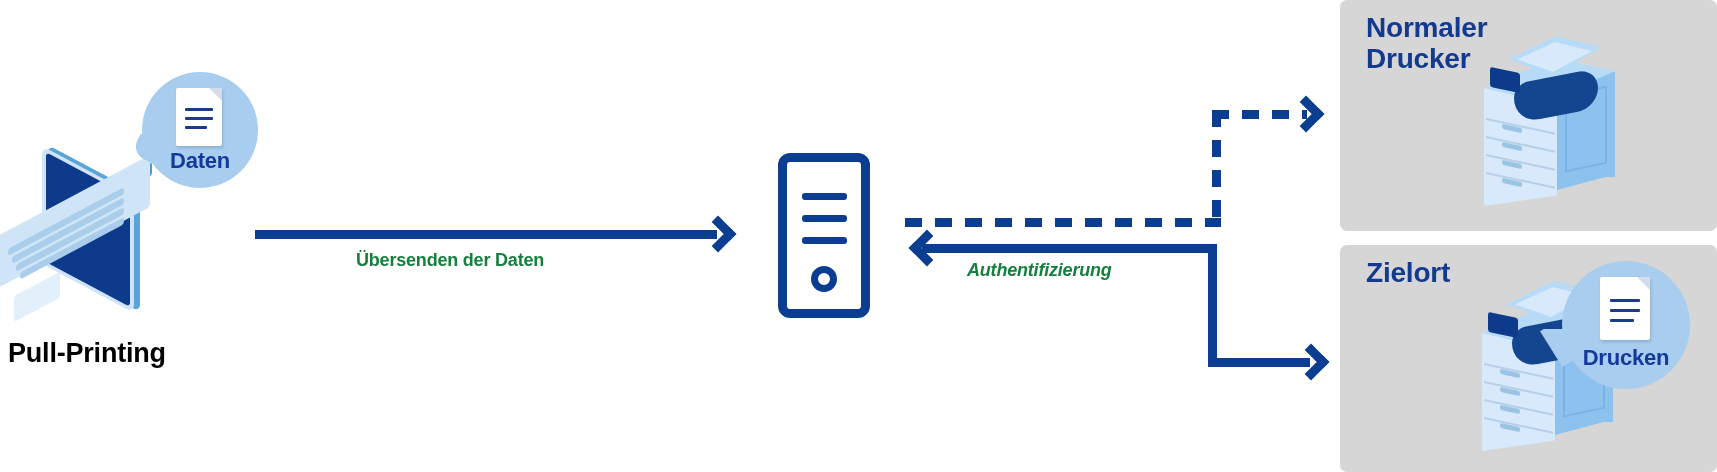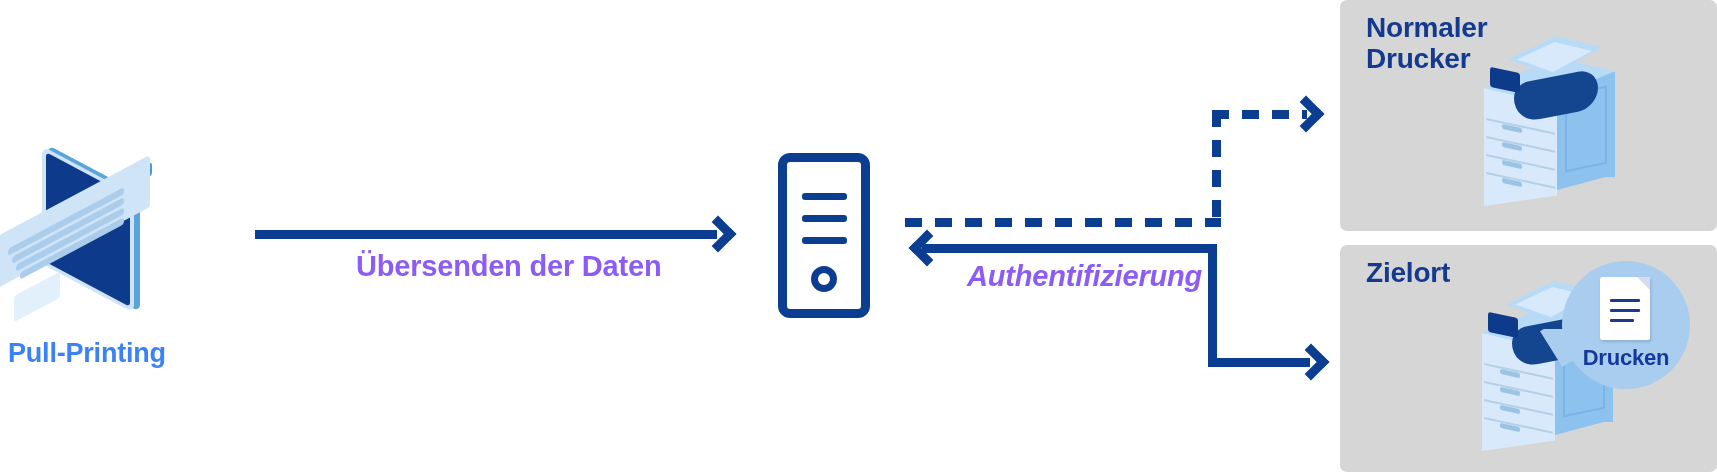--- a/index.html
+++ b/index.html
@@ -18,28 +18,28 @@
     overflow: hidden;
   }
 
   
   .abs { position: absolute; }
 
   
   .label-black {
     font-size: 27px;
     font-weight: bold;
-    color: #3b82f6;
+    color: #000000;
     white-space: nowrap;
     letter-spacing: -0.2px;
   }
   .label-blue {
-    font-size: 29px;
+    font-size: 18px;
     font-weight: bold;
-    color: #8b5cf6;
+    color: #15803d;
     white-space: nowrap;
     letter-spacing: -0.2px;
   }
   .panel-title {
     font-size: 28px;
     font-weight: bold;
     color: #133a8e;
     line-height: 1.12;
     white-space: pre-line;
     letter-spacing: -0.2px;
@@ -191,20 +191,36 @@
       <div class="lap-key" style="left:2px;  top:2px;  width:116px; height:7px;"></div>
       <div class="lap-key" style="left:6px;  top:12px; width:112px; height:7px;"></div>
       <div class="lap-key" style="left:10px; top:22px; width:108px; height:7px;"></div>
       <div class="lap-key" style="left:14px; top:32px; width:104px; height:7px;"></div>
     </div>
 
     <div class="lap-pad" style="left:14px; top:156px; width:46px; height:26px;
                 transform: skewY(-28deg); transform-origin:left top;"></div>
   </div>
 
+  <div class="abs" style="left:142px; top:72px; width:116px; height:116px;">
+    <div class="bubble-circle abs" style="left:0; top:0; width:116px; height:116px;"></div>
+
+    <div class="abs" style="left:-14px; top:62px; width:44px; height:40px; overflow:hidden;">
+      <div style="position:absolute; left:10px; top:-10px; width:40px; height:40px;
+                  background:#a8cdef; transform: rotate(28deg); border-radius:0 0 0 14px;"></div>
+    </div>
+
+    <div class="doc-sheet" style="left:34px; top:16px; width:46px; height:58px; border-radius:2px;">
+      <div class="doc-fold"></div>
+      <div class="doc-line" style="left:9px; top:20px; width:28px; height:3px;"></div>
+      <div class="doc-line" style="left:9px; top:29px; width:28px; height:3px;"></div>
+      <div class="doc-line" style="left:9px; top:38px; width:22px; height:3px;"></div>
+    </div>
+    <div class="bubble-text abs" style="left:0; top:76px; width:116px;">Daten</div>
+  </div>
 
   <div class="label-black abs" style="left:8px; top:338px;">Pull-Printing</div>
 
   <div class="abs" style="left:255px; top:225px; width:480px; height:20px;">
     <div class="bar" style="left:0; top:5px; width:462px; height:9px;"></div>
     <div class="head-r" style="left:450px; top:-4px;"></div>
   </div>
   <div class="label-blue abs" style="left:356px; top:250px;">Übersenden der Daten</div>
 
   <div class="abs" style="left:778px; top:153px; width:92px; height:165px;">

